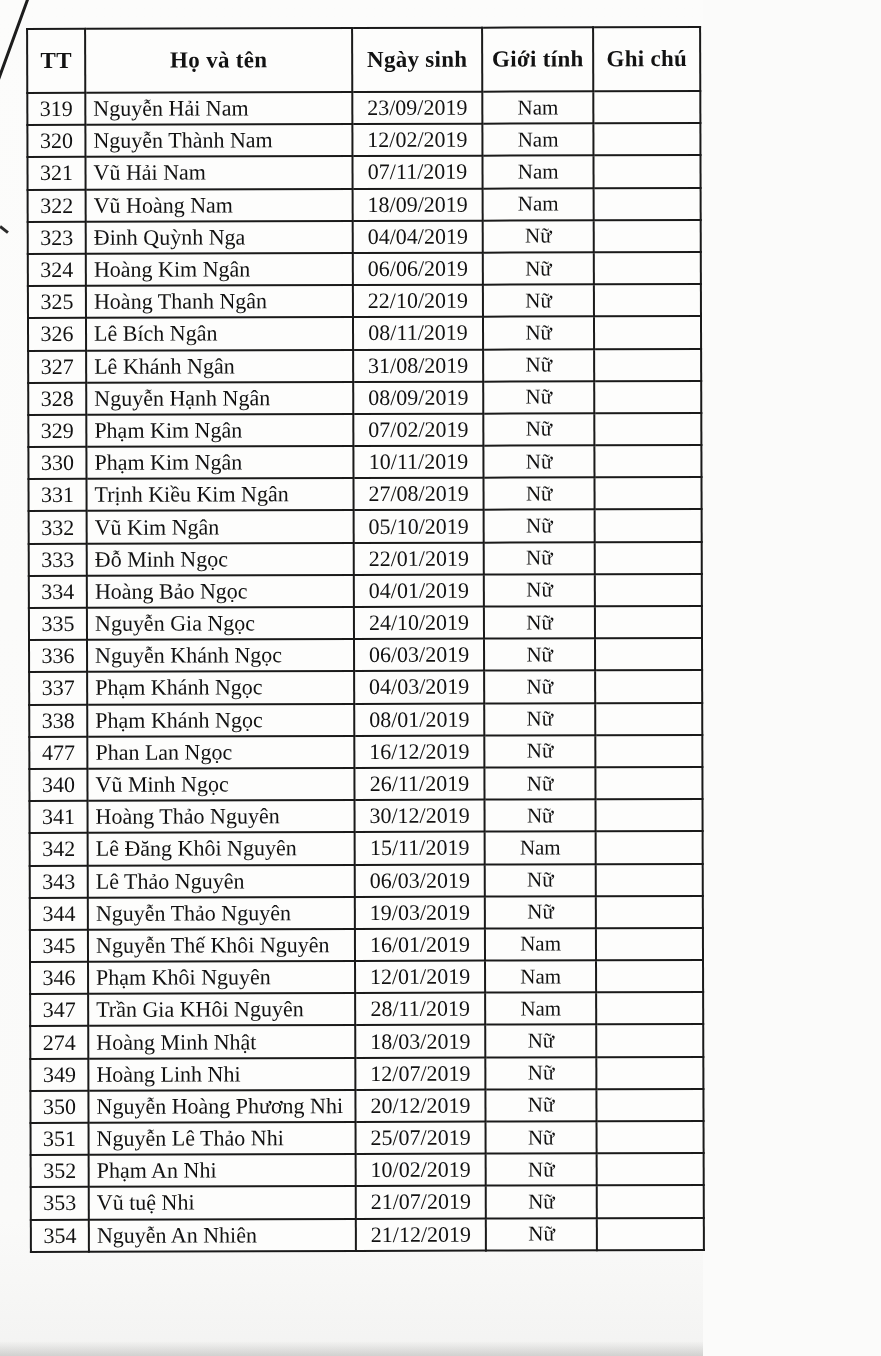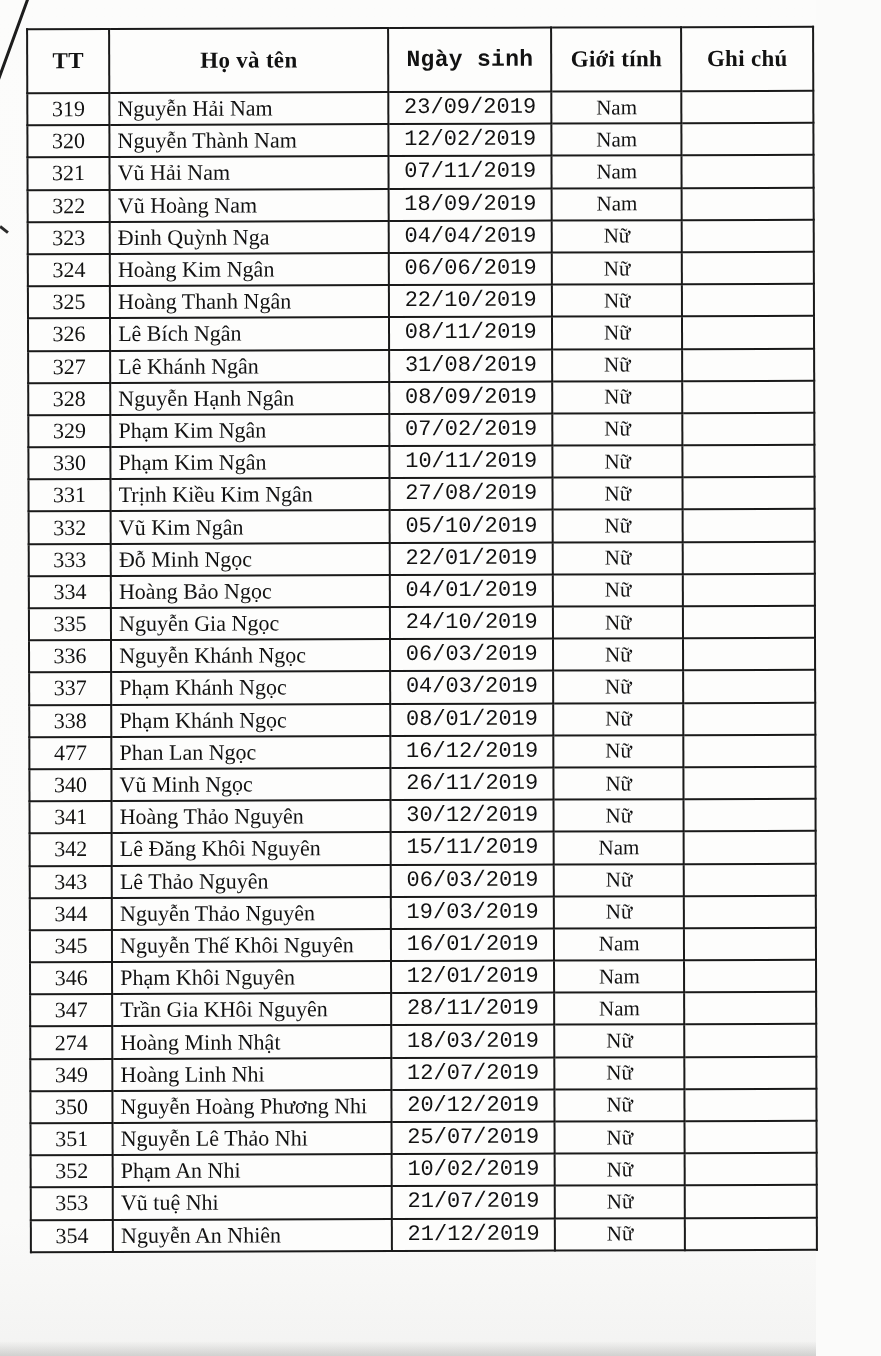--- a/index.html
+++ b/index.html
@@ -7,21 +7,21 @@
     padding: 0;
     width: 881px;
     height: 1356px;
     background: #fbfbfa;
     font-family: "Liberation Serif", serif;
     color: #121212;
     overflow: hidden;
   }
   .page {
     position: relative;
-    width: 816px;
+    width: 703px;
     height: 1356px;
     background: linear-gradient(180deg, #fcfcfb 0%, #fafaf9 90%, #f3f3f2 100%);
   }
   
   .corner-line {
     position: absolute;
     left: 31px;
     top: -14px;
     width: 3px;
     height: 108px;
@@ -61,21 +61,21 @@
     letter-spacing: 0.3px;
   }
   td {
     height: 30.2px;
     font-size: 22px;
     text-align: center;
     line-height: 1;
   }
   .col-tt     { width: 88px;  }
   .col-name   { width: 274px; }
-  .col-dob    { width: 166px; font-family: Liberation Mono, monospace; }
+  .col-dob    { width: 166px; }
   .col-gender { width: 134px; font-family: Liberation Serif, serif; }
   .col-note   { width: 138px; }
   td.col-name {
     text-align: left;
     padding-left: 7px;
   }
   td.col-gender { font-size: 21px; }
   
   .bottom-shadow {
     position: absolute;

